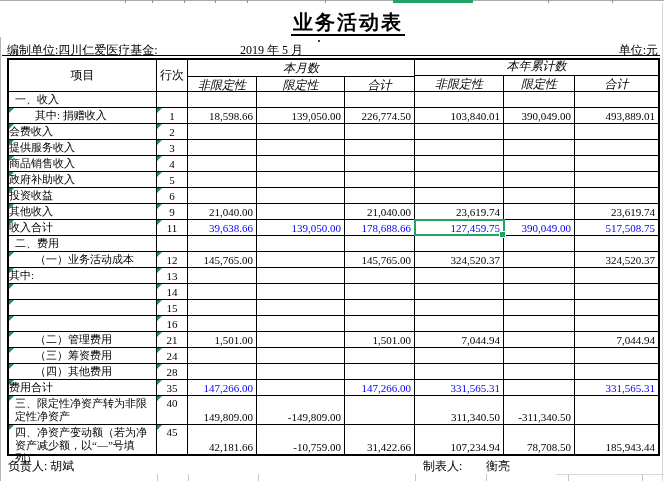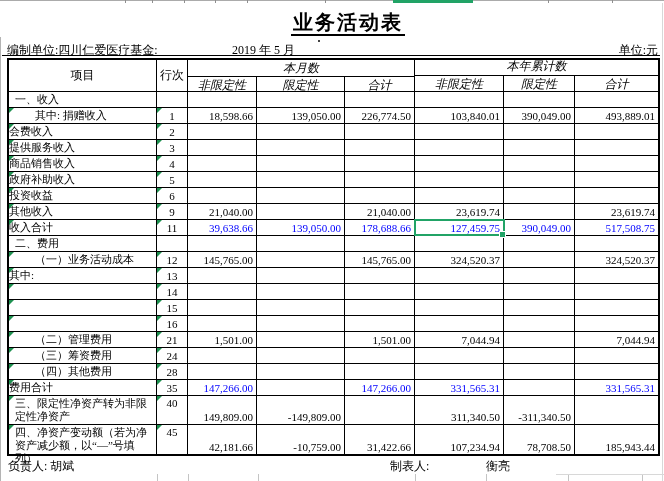--- a/index.html
+++ b/index.html
@@ -15,21 +15,21 @@
   .right-grid{position:absolute;left:662px;top:3px;width:1px;height:478px;background:#d8d8d8;}
   .bot-tick{position:absolute;top:474px;width:1px;height:7px;background:#c4c4c4;}
   .bot-line{position:absolute;top:474px;left:556px;width:108px;height:1px;background:#d8d8d8;}
   
   .title{position:absolute;top:9px;left:16px;width:664px;text-align:center;
          font-size:20px;font-weight:bold;letter-spacing:2px;}
   .title span{border-bottom:2px solid #000;padding:0 2px 1px 2px;}
   .stray-dot{position:absolute;left:318px;top:40px;width:2px;height:2px;background:#444;}
   .meta{position:absolute;top:42px;left:0;width:664px;height:13px;font-size:12px;}
   .meta .org{position:absolute;left:7px;top:0;}
-  .meta .period{position:absolute;left:232px;top:0;text-align:right;}
+  .meta .period{position:absolute;left:240px;top:0;text-align:right;}
   .meta .unit{position:absolute;right:6px;top:0;}
   .meta-underline{position:absolute;top:55px;left:2px;width:658px;height:1px;background:#000;}
   
   .table{position:absolute;left:7px;top:58px;width:653px;border:2px solid #000;
          box-sizing:border-box;background:#fff;font-size:11px;}
   .row{display:flex;height:16px;border-bottom:1px solid #000;box-sizing:border-box;}
   .row:last-child{border-bottom:none;height:29px;}
   .cell{box-sizing:border-box;border-right:1px solid #000;display:flex;align-items:center;
         position:relative;overflow:visible;white-space:nowrap;}
   .c-label{width:148px;justify-content:flex-start;}
@@ -57,21 +57,21 @@
   
   .tri::before{content:"";position:absolute;left:0;top:0;width:0;height:0;
                border-top:5px solid #1e9150;border-right:5px solid transparent;}
   
   .sel{outline:2px solid #21a366;outline-offset:-1px;z-index:3;}
   .sel::after{content:"";position:absolute;right:-3px;bottom:-3px;width:5px;height:5px;
               background:#21a366;border:1px solid #fff;z-index:4;}
   
   .footer-row{position:absolute;top:458px;left:0;width:664px;height:16px;font-size:12px;}
   .footer-row .preparer{position:absolute;left:8px;top:0;}
-  .footer-row .tabulator{position:absolute;left:390px;top:0;}
+  .footer-row .tabulator{position:absolute;left:423px;top:0;}
   .footer-row .tabulator-name{position:absolute;left:486px;top:0;}
 </style>
 </head>
 <body>
 
 <div class="top-line"></div>
 <div class="top-tick" style="left:125px"></div>
 <div class="top-tick" style="left:152px"></div>
 <div class="top-tick" style="left:184px"></div>
 <div class="top-tick" style="left:215px"></div>

